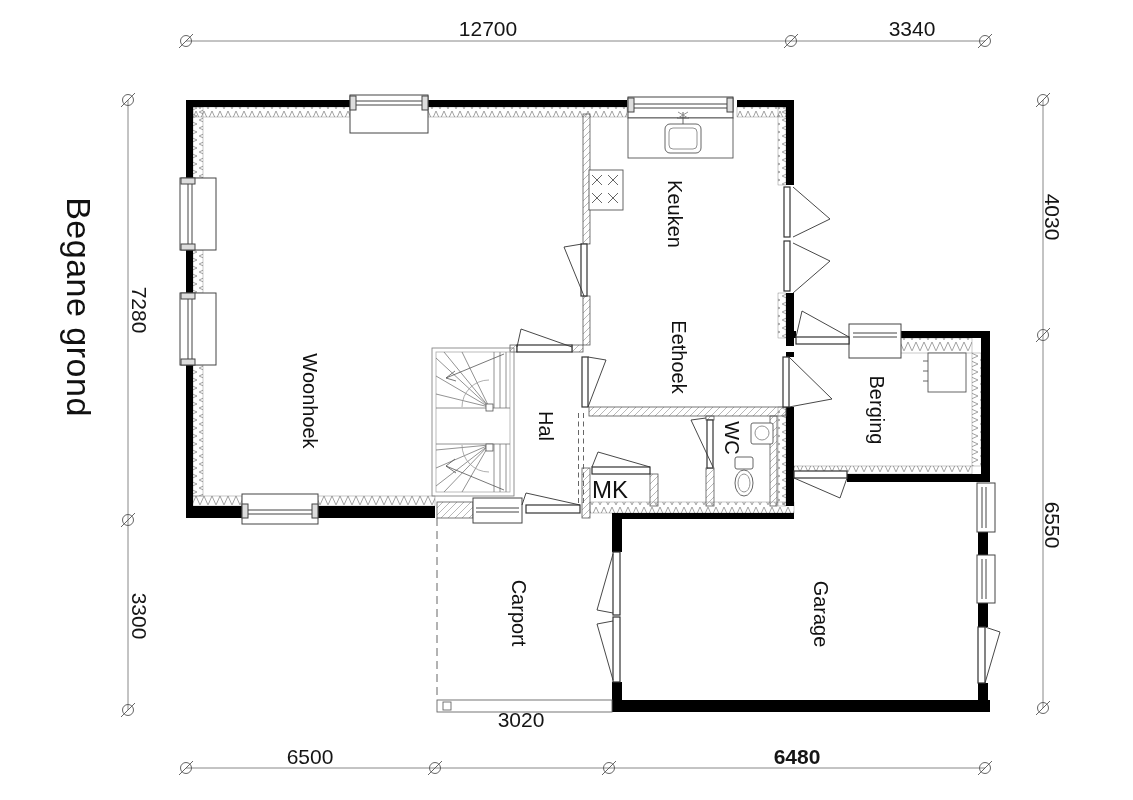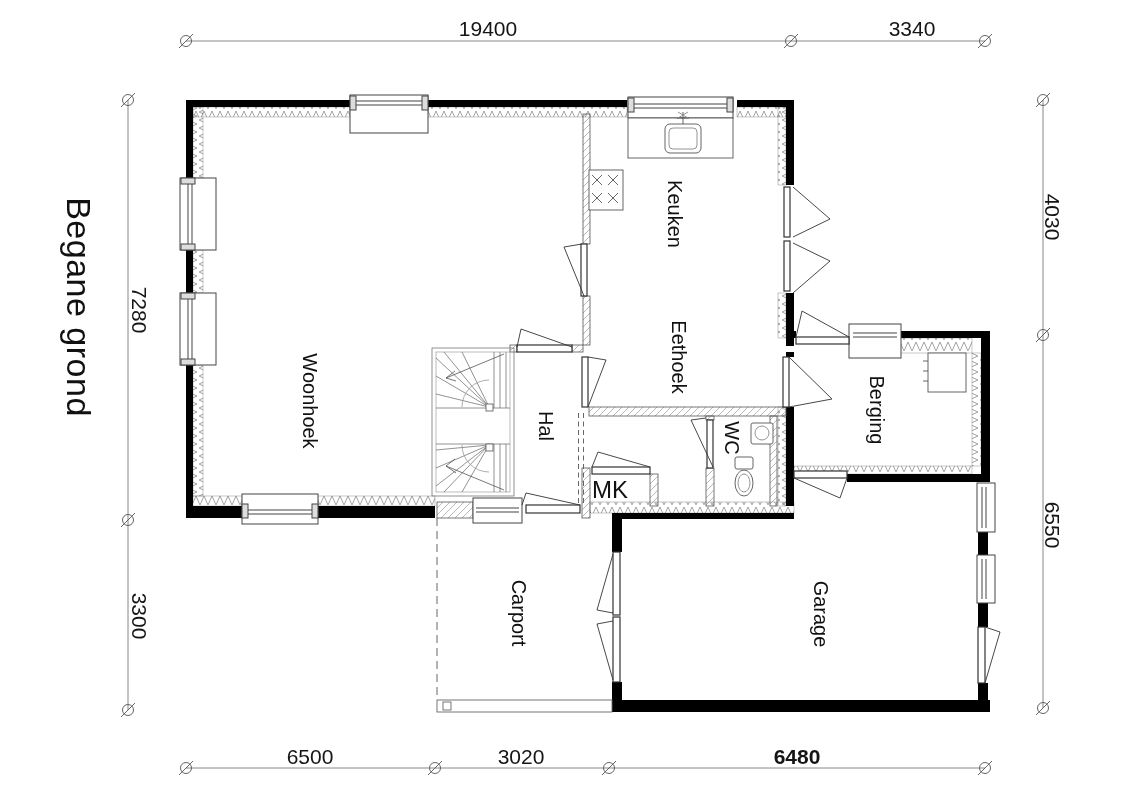--- a/index.html
+++ b/index.html
@@ -355,23 +355,23 @@
 <div class="lbl rot" style="left:309px;top:401px;">Woonhoek</div>
 <div class="lbl rot" style="left:674px;top:214px;">Keuken</div>
 <div class="lbl rot" style="left:678px;top:357px;">Eethoek</div>
 <div class="lbl rot" style="left:545px;top:426px;">Hal</div>
 <div class="lbl rot" style="left:731px;top:438px;">WC</div>
 <div class="lbl small" style="left:610px;top:490px;">MK</div>
 <div class="lbl rot" style="left:876px;top:410px;">Berging</div>
 <div class="lbl rot" style="left:518px;top:613px;">Carport</div>
 <div class="lbl rot" style="left:820px;top:614px;">Garage</div>
 
-<div class="lbl dim" style="left:488px;top:29px;">19400</div>
+<div class="lbl dim" style="left:488px;top:29px;">12700</div>
 <div class="lbl dim" style="left:888px;top:29px;margin-left:24px;">3340</div>
 <div class="lbl dim" style="left:310px;top:757px;">6500</div>
-<div class="lbl dim" style="left:521px;top:757px;">3020</div>
+<div class="lbl dim" style="left:521px;top:720px;">3020</div>
 <div class="lbl dim" style="left:797px;top:757px;font-weight:bold;">6480</div>
 <div class="lbl dim rot" style="left:139px;top:310px;">7280</div>
 <div class="lbl dim rot" style="left:139px;top:616px;">3300</div>
 <div class="lbl dim rot" style="left:1052px;top:217px;">4030</div>
 <div class="lbl dim rot" style="left:1052px;top:525px;">6550</div>
 
 </div>
 
 </body></html>

